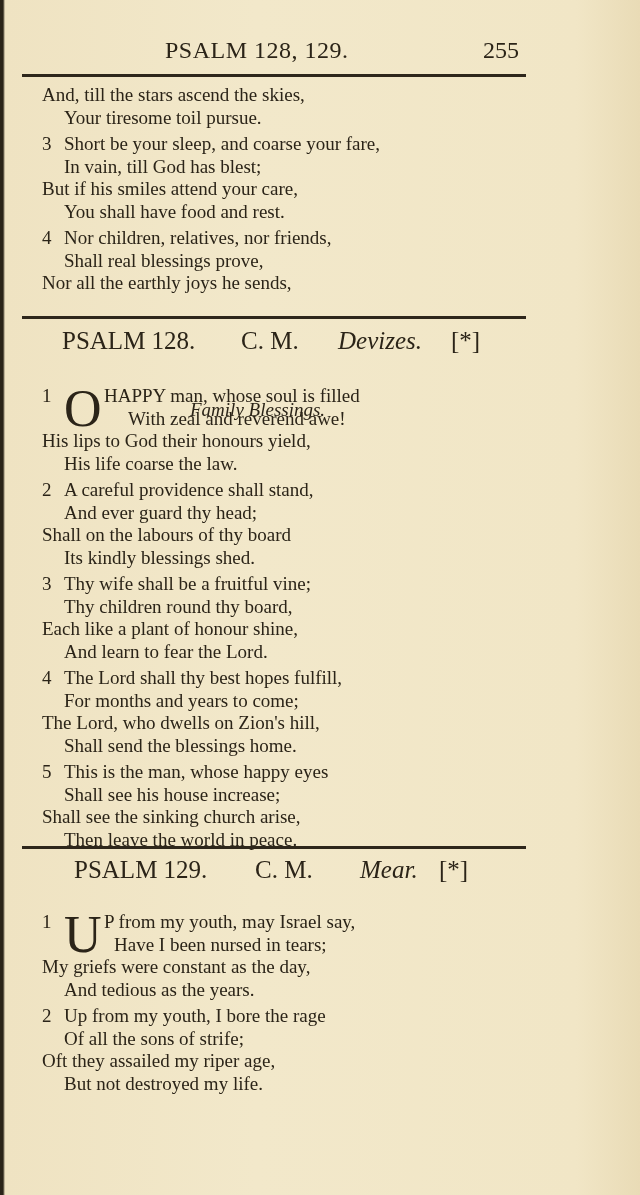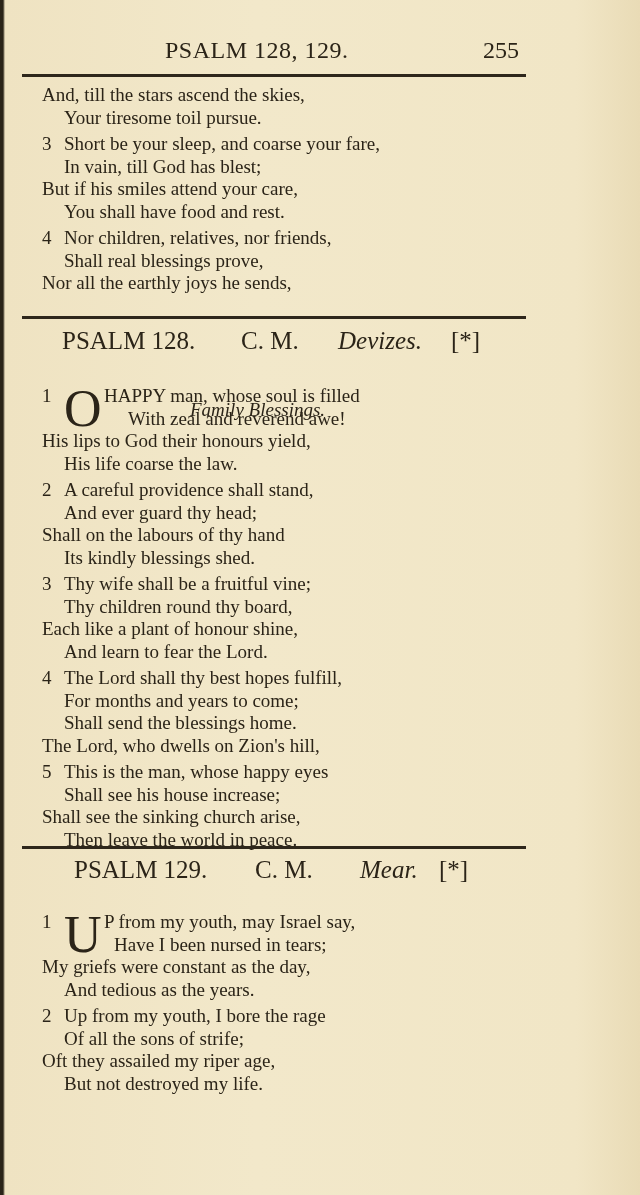--- a/index.html
+++ b/index.html
@@ -93,34 +93,34 @@
     <div class="stanza dropcap-line">
       <span class="dropcap" style="top:2px;">O</span>
       <div class="line"><span class="num">1</span><span class="after-cap" style="padding-left:40px;">HAPPY man, whose soul is filled</span></div>
       <div class="line" style="padding-left:86px;">With zeal and reverend awe!</div>
       <div class="line">His lips to God their honours yield,</div>
       <div class="line indent">His life coarse the law.</div>
     </div>
     <div class="stanza">
       <div class="line"><span class="num">2</span><span>A careful providence shall stand,</span></div>
       <div class="line indent">And ever guard thy head;</div>
-      <div class="line">Shall on the labours of thy hand</div>
+      <div class="line">Shall on the labours of thy board</div>
       <div class="line indent">Its kindly blessings shed.</div>
     </div>
     <div class="stanza">
       <div class="line"><span class="num">3</span><span>Thy wife shall be a fruitful vine;</span></div>
       <div class="line indent">Thy children round thy board,</div>
       <div class="line">Each like a plant of honour shine,</div>
       <div class="line indent">And learn to fear the Lord.</div>
     </div>
     <div class="stanza">
       <div class="line"><span class="num">4</span><span>The Lord shall thy best hopes fulfill,</span></div>
       <div class="line indent">For months and years to come;</div>
+      <div class="line">The Lord, who dwells on Zion's hill,</div>
       <div class="line indent">Shall send the blessings home.</div>
-      <div class="line">The Lord, who dwells on Zion's hill,</div>
     </div>
     <div class="stanza">
       <div class="line"><span class="num">5</span><span>This is the man, whose happy eyes</span></div>
       <div class="line indent">Shall see his house increase;</div>
       <div class="line">Shall see the sinking church arise,</div>
       <div class="line indent">Then leave the world in peace.</div>
     </div>
   </div>
 
   <div class="rule" style="top:846px;"></div>

